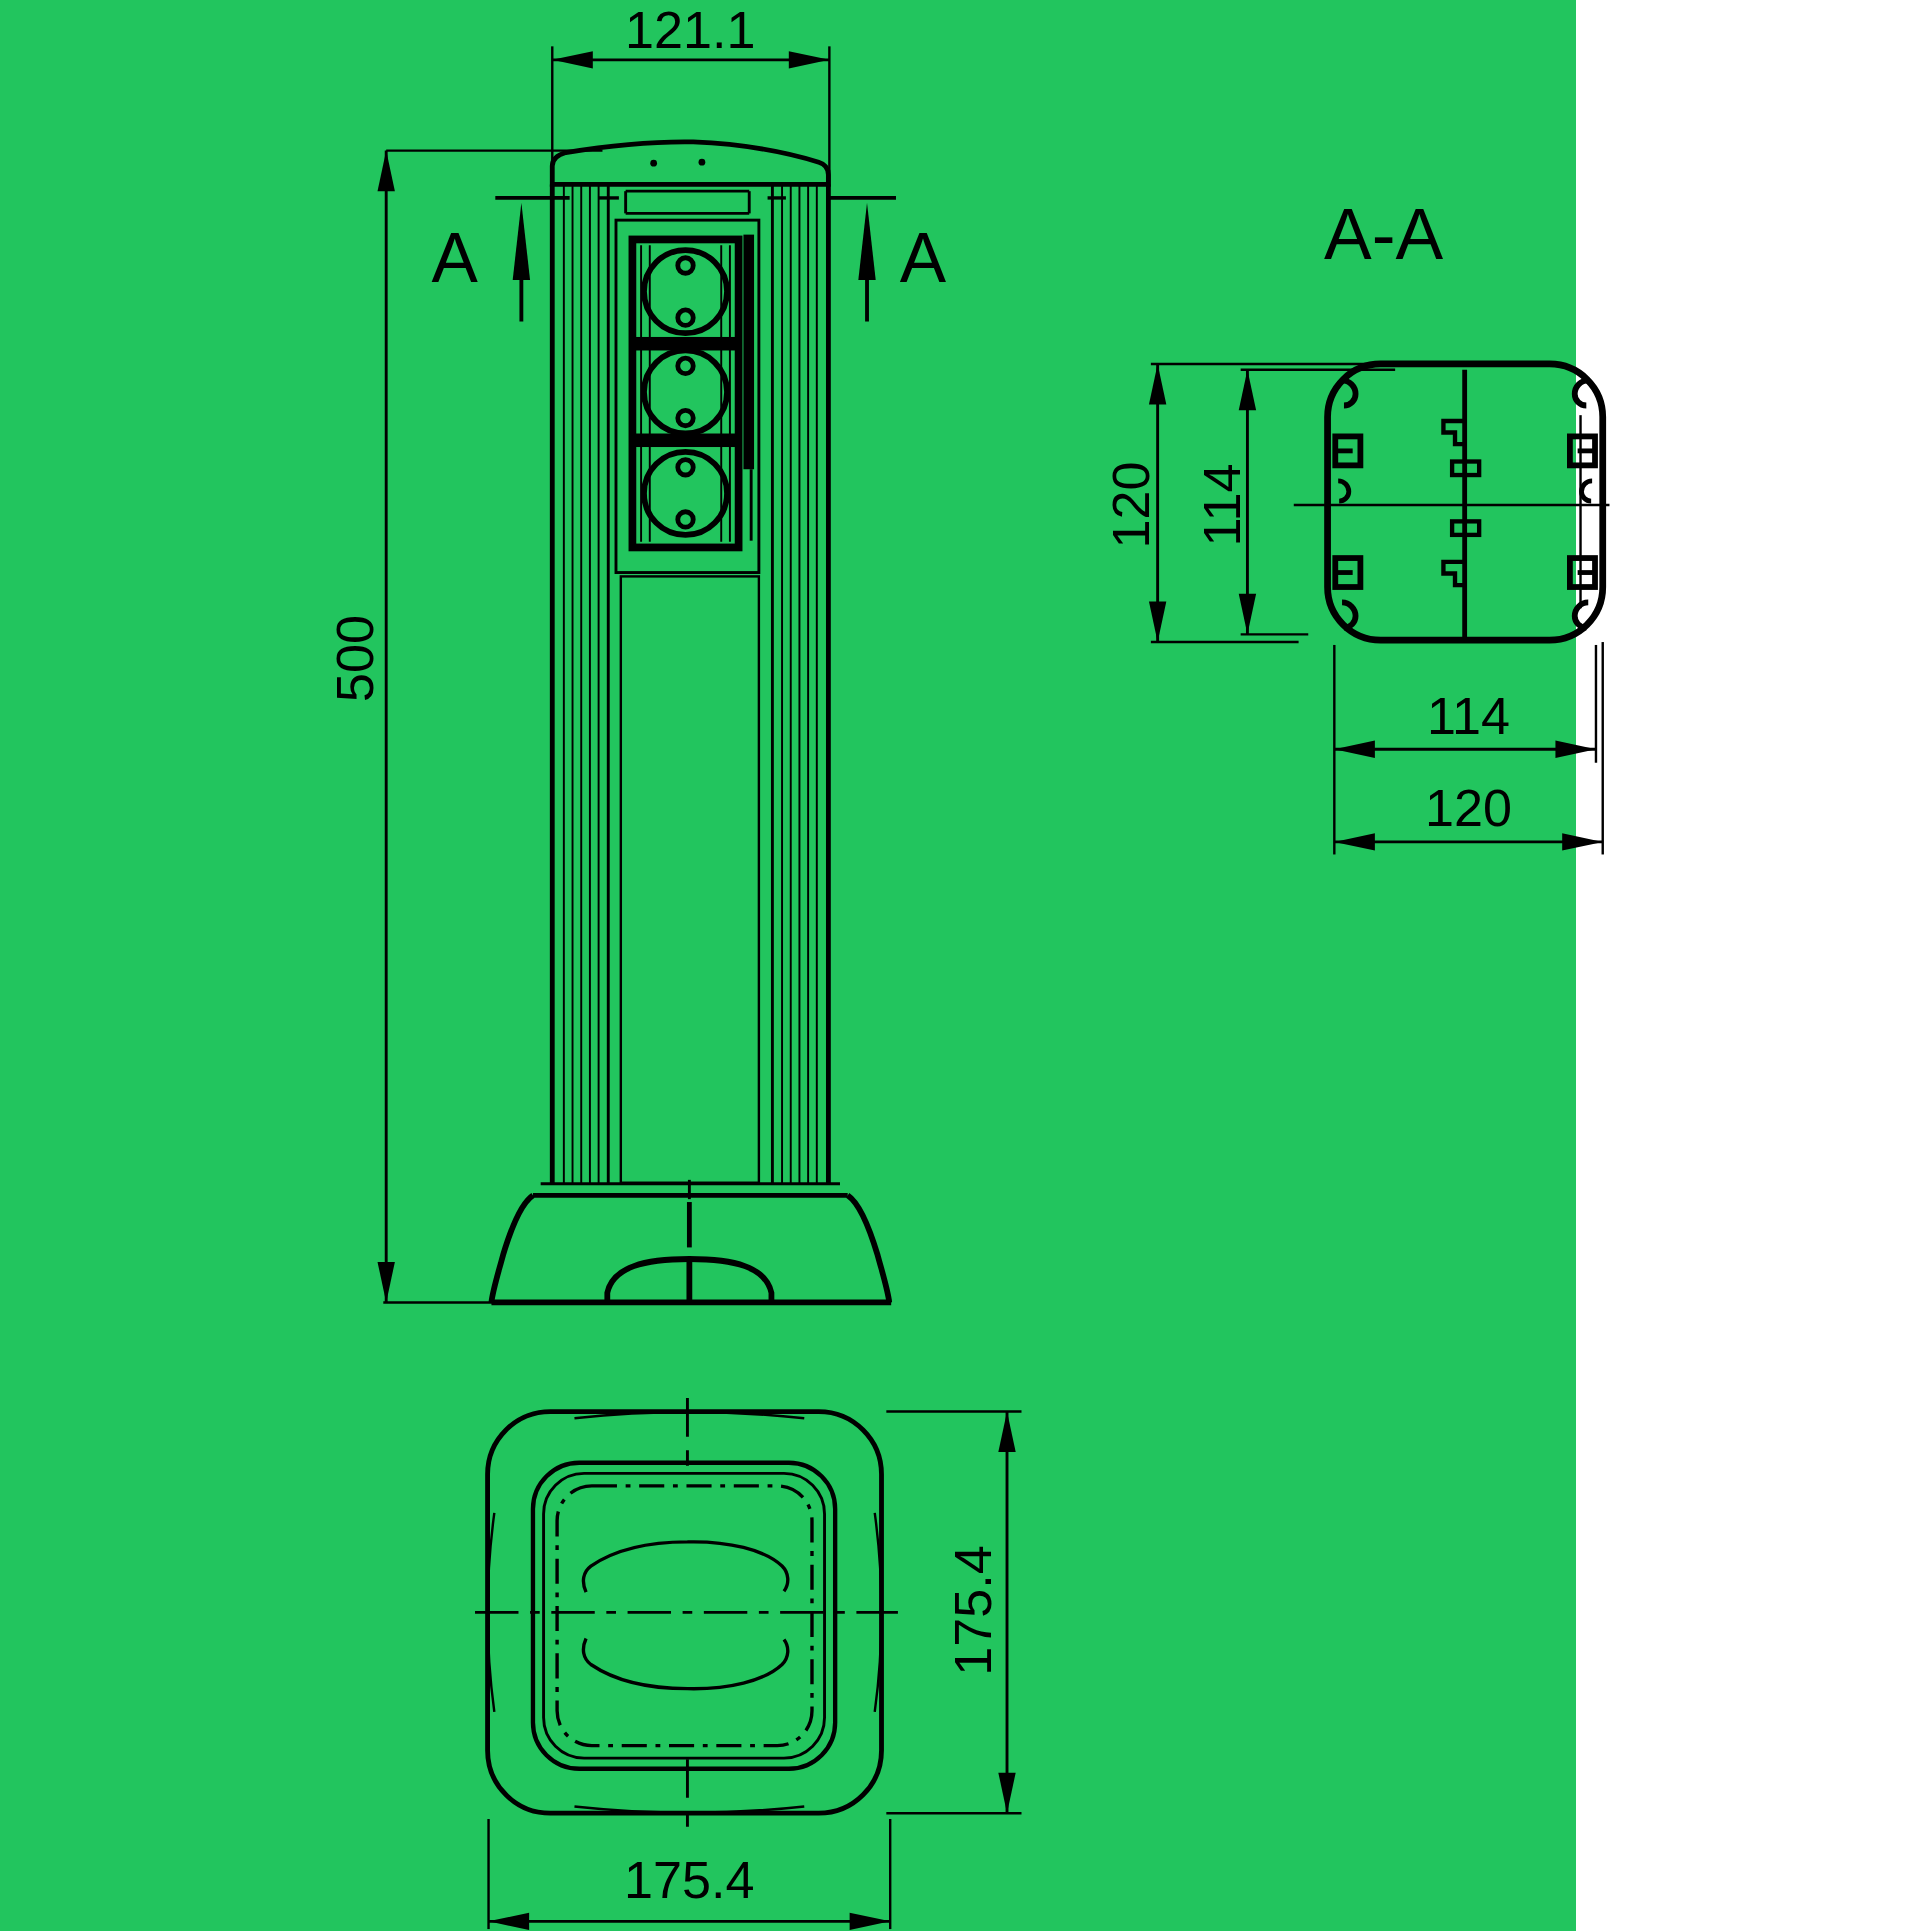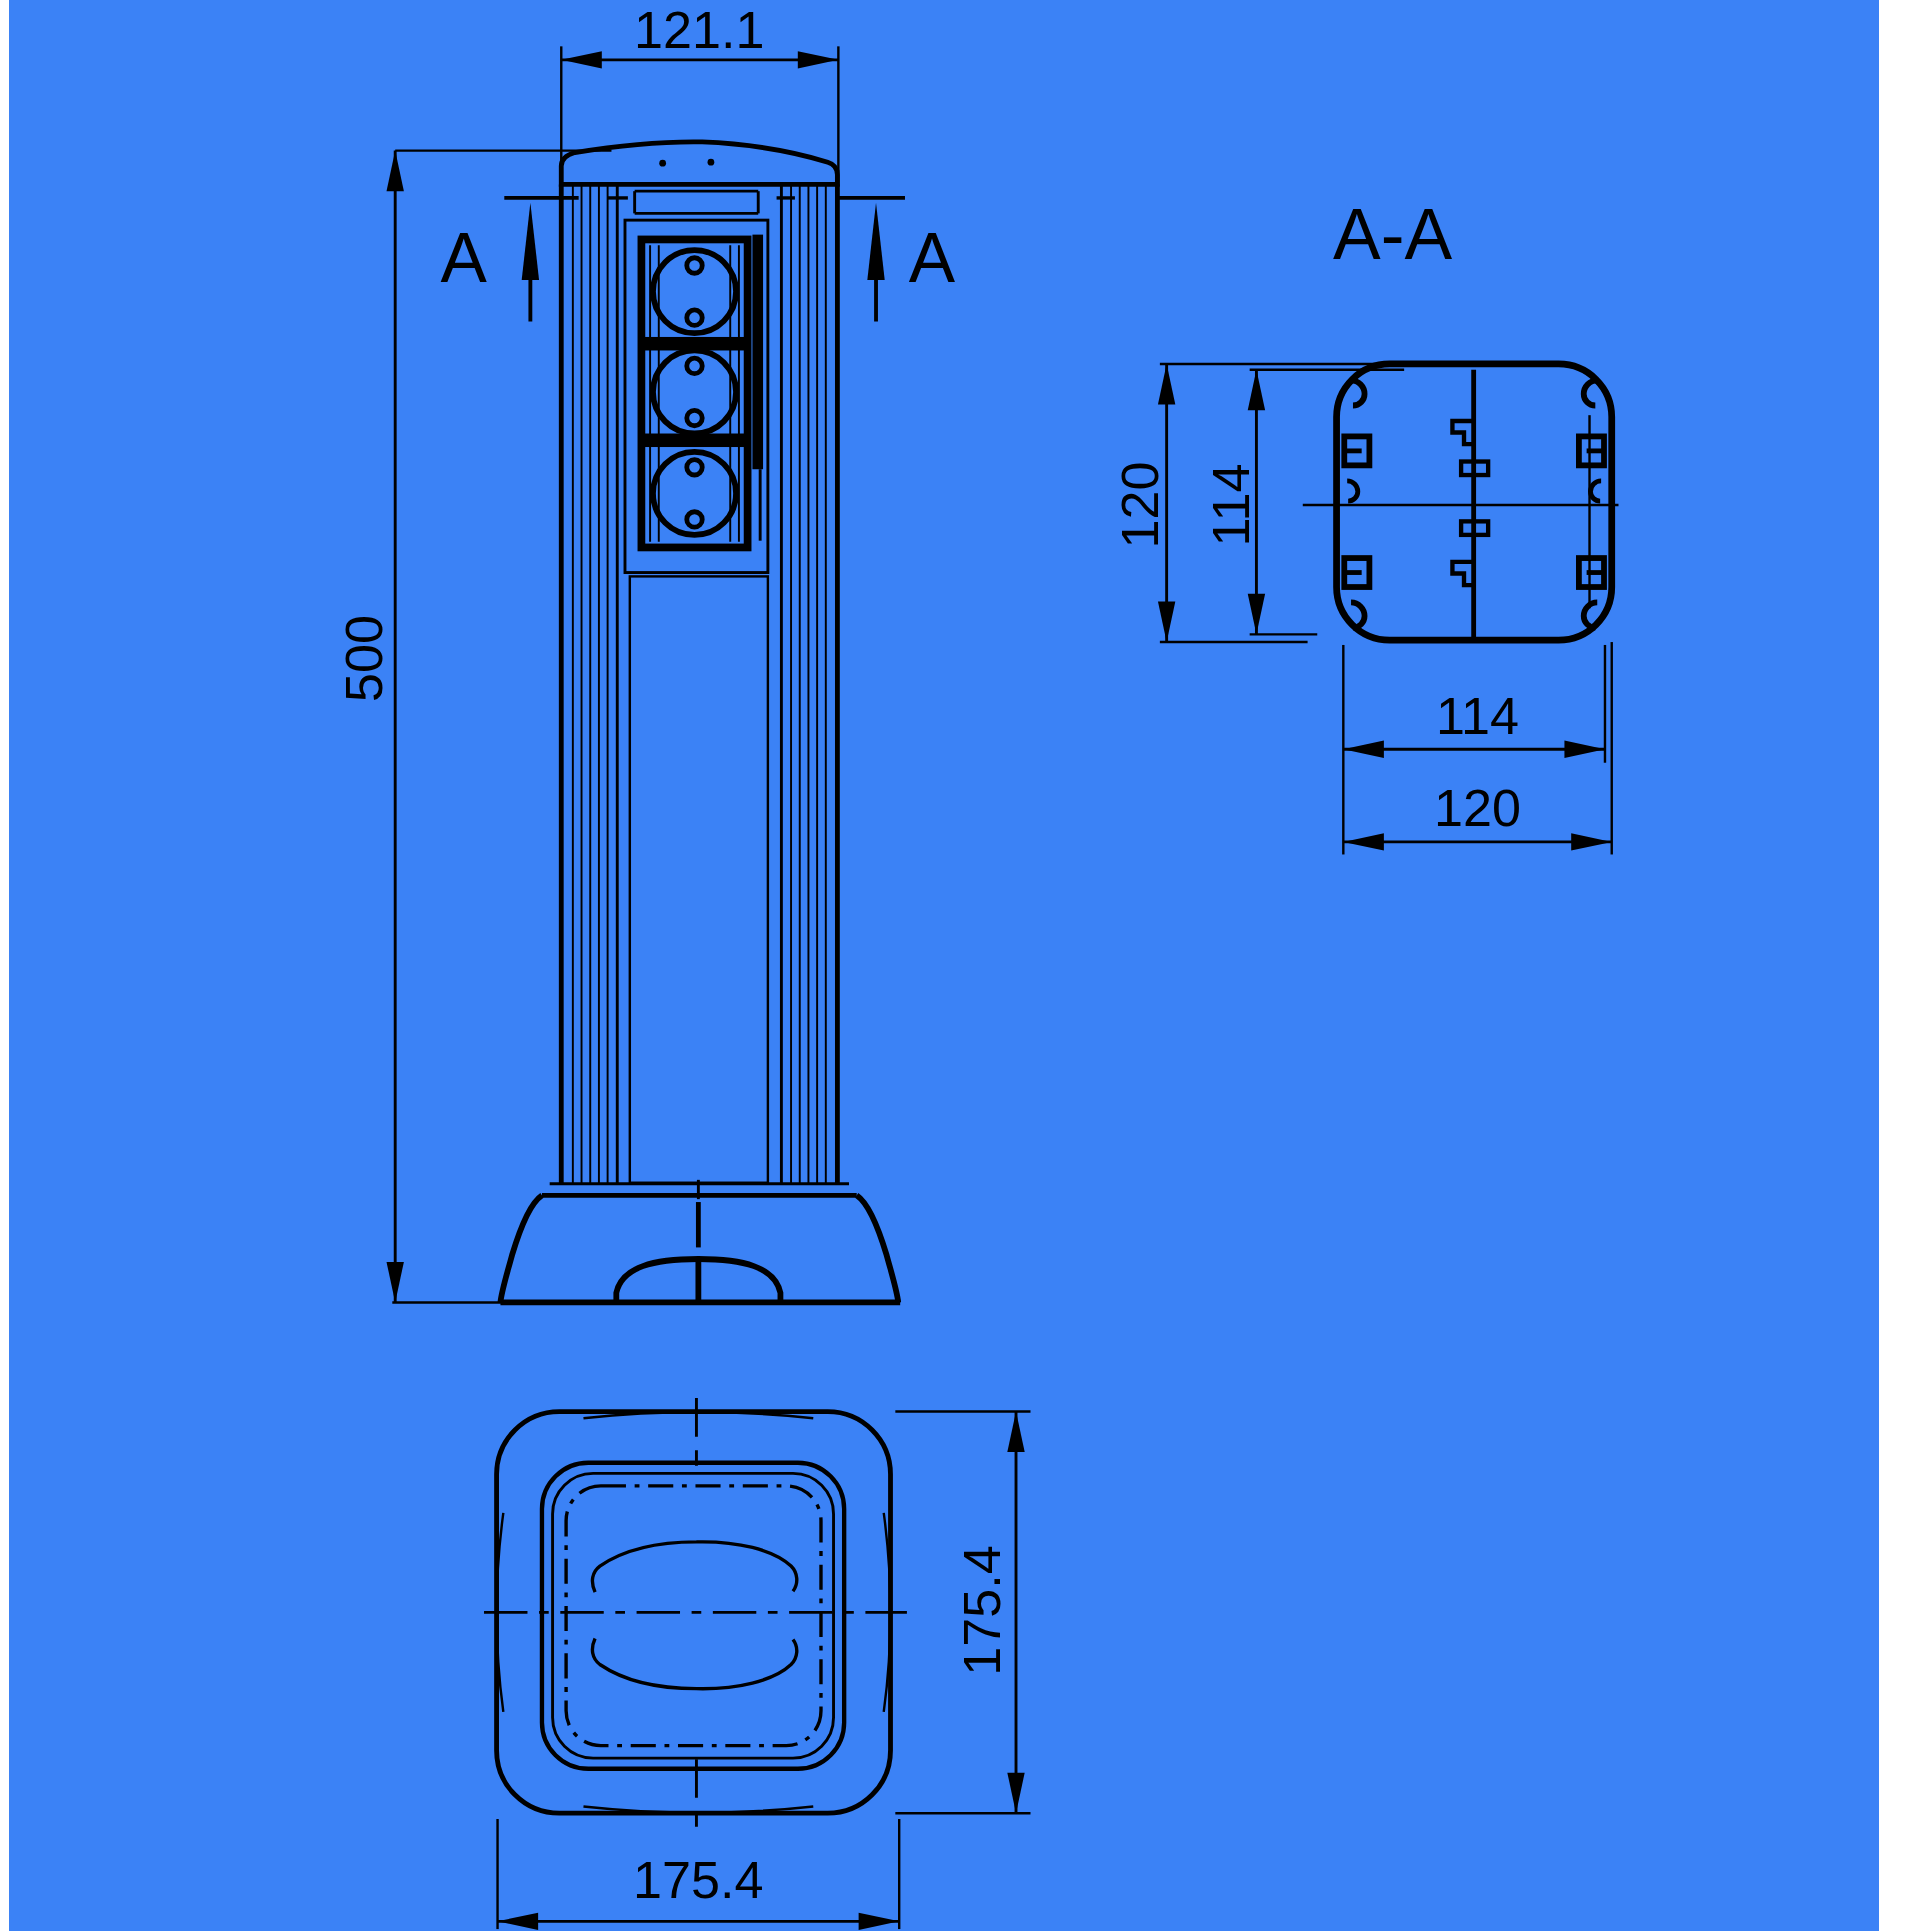--- a/index.html
+++ b/index.html
@@ -1,16 +1,16 @@
 <!DOCTYPE html>
 <html><head>
 <meta charset="utf-8">
 <style>
   html,body{margin:0;padding:0;background:#ffffff;}
-  .stage{width:1870px;height:1931px;background:#3b82f6;position:relative;margin-left:9px;}
+  .stage{width:1576px;height:1931px;background:#22c55e;position:relative;}
   svg{display:block;}
   text{font-family:"Liberation Sans","DejaVu Sans",sans-serif;fill:#000;}
   .dim-text{font-size:54px;}
   .marker-text{font-size:72px;}
   .title-text{font-size:74px;}
   .ln{stroke:#000;fill:none;}
 </style>
 </head>
 <body>
 

